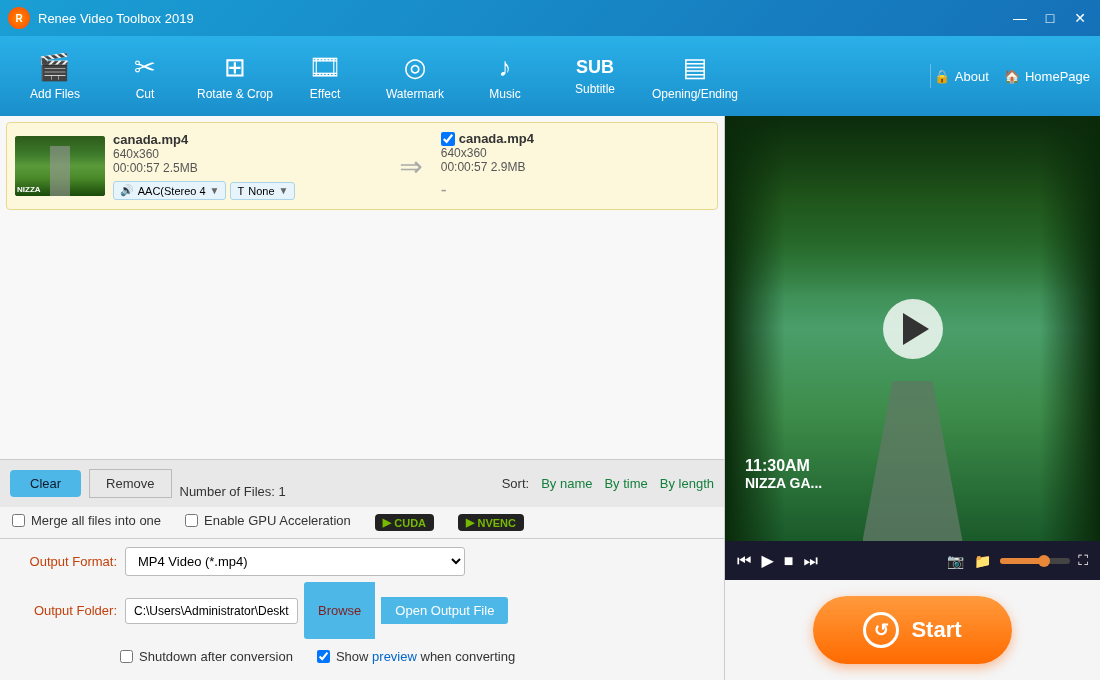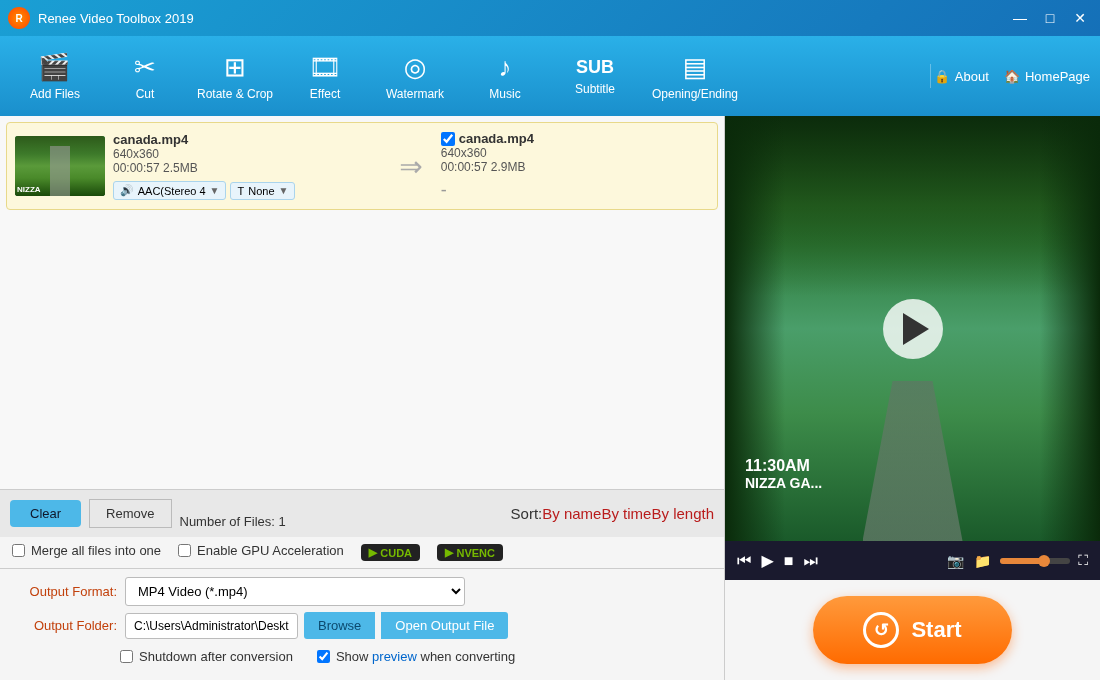--- a/index.html
+++ b/index.html
@@ -155,22 +155,22 @@
     .btn-remove {
       background: #e8e8e8;
       color: #333;
       border: 1px solid #bbb;
       border-radius: 0;
       padding: 6px 16px;
       cursor: pointer;
       font-size: 13px;
     }
     .file-count { font-size: 13px; color: #333; margin-top: 16px; }
-    .sort-section { margin-left: auto; display: flex; align-items: center; gap: 0; font-size: 15px; color: #333; }
-    .sort-link { color: #b91c1c; cursor: pointer; }
+    .sort-section { margin-left: auto; display: flex; align-items: center; gap: 12px; font-size: 13px; color: #333; }
+    .sort-link { color: #15803d; cursor: pointer; }
 
     
     .settings-panel {
       background: #f5f5f5;
       border-top: 1px solid #ccc;
       padding: 8px 12px;
     }
     .settings-row {
       display: flex;
       align-items: center;
@@ -203,24 +203,24 @@
       flex: 1;
       max-width: 340px;
       padding: 5px 8px;
       border: 1px solid #bbb;
       border-radius: 3px;
       font-size: 12px;
       background: white;
     }
     .btn-browse {
       background: #4db8e8;
-      color: #0c4a6e;
+      color: #7f1d1d;
       border: none;
       border-radius: 3px 0 0 3px;
-      padding: 6px 14px;
+      padding: 21px 14px;
       cursor: pointer;
       font-size: 13px;
     }
     .btn-open-output {
       background: #4db8e8;
       color: white;
       border: none;
       border-radius: 0 3px 3px 0;
       padding: 6px 14px;
       cursor: pointer;
@@ -369,21 +369,21 @@
     
     .dropdown-arrow { font-size: 10px; color: #666; }
 
     
     .sep { width: 1px; height: 24px; background: rgba(255,255,255,0.3); margin: 0 4px; }
     .preview-link { color: #0066cc; }
 
     .top-checkboxes {
       display: flex;
       align-items: center;
-      gap: 17px;
+      gap: 24px;
       padding: 6px 12px;
       background: #f5f5f5;
     }
   </style>
 </head>
 <body>
 
 <div class="title-bar">
   <div class="title-bar-logo">R</div>
   <span class="title-bar-text">Renee Video Toolbox 2019</span>

